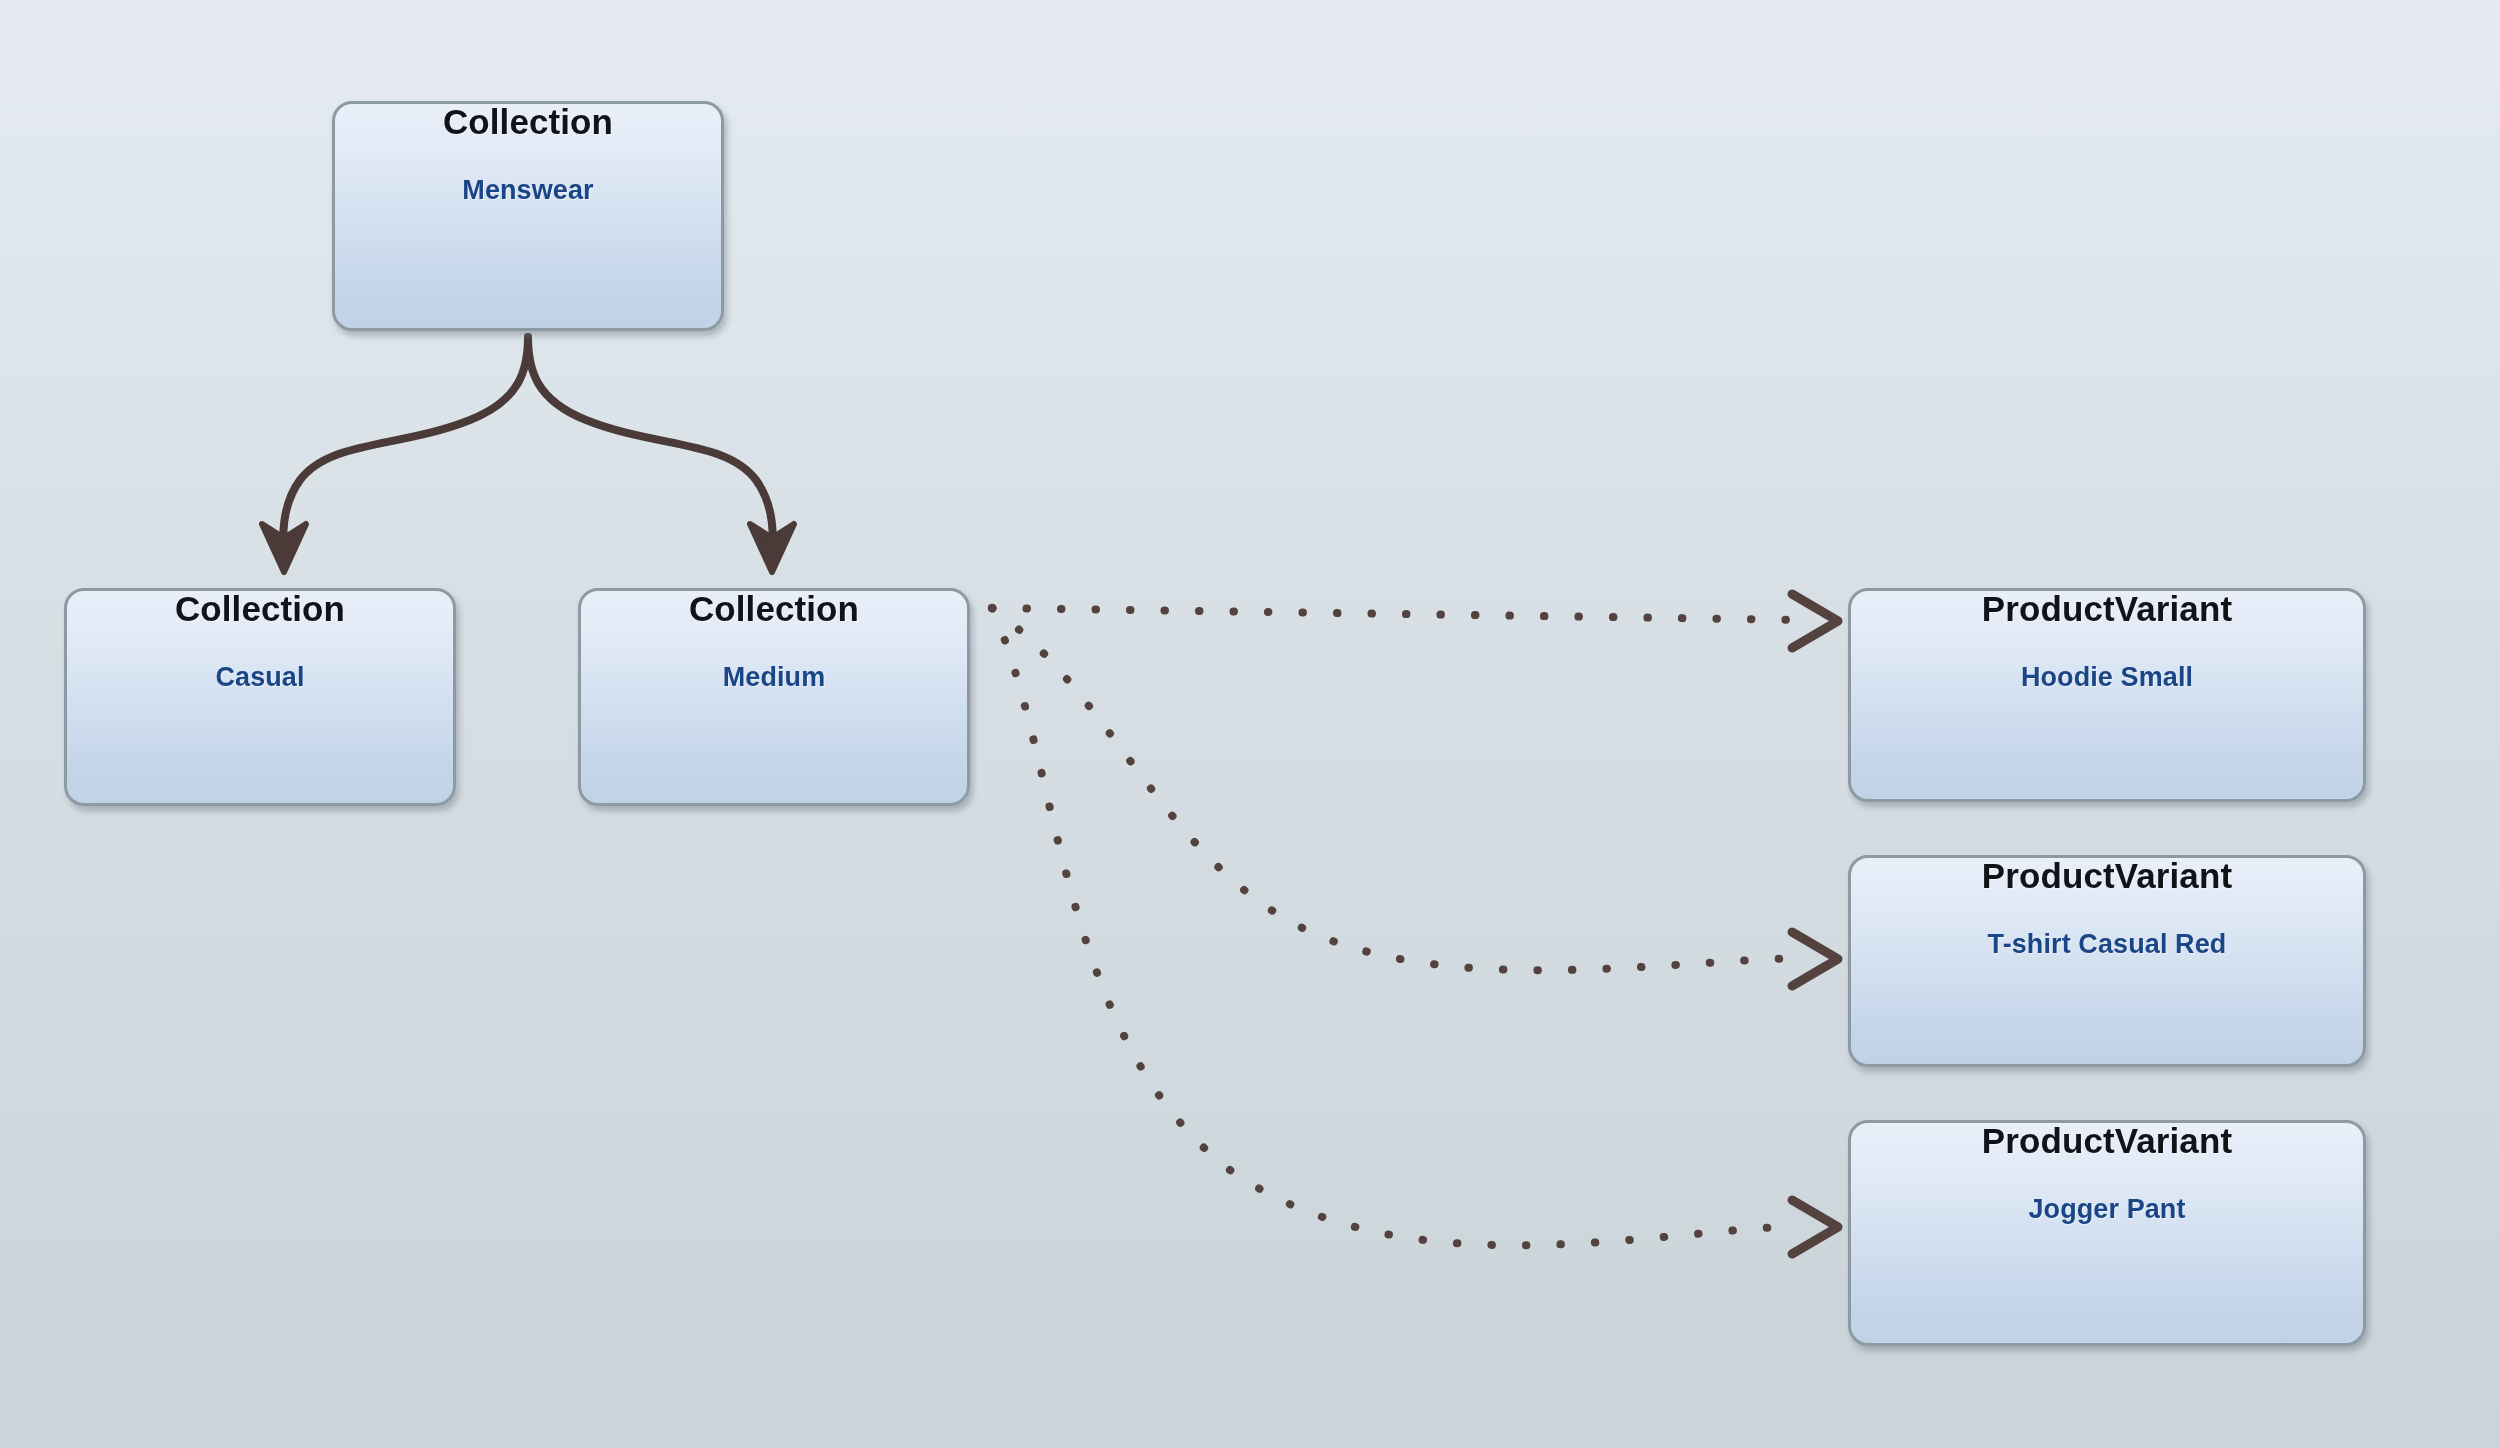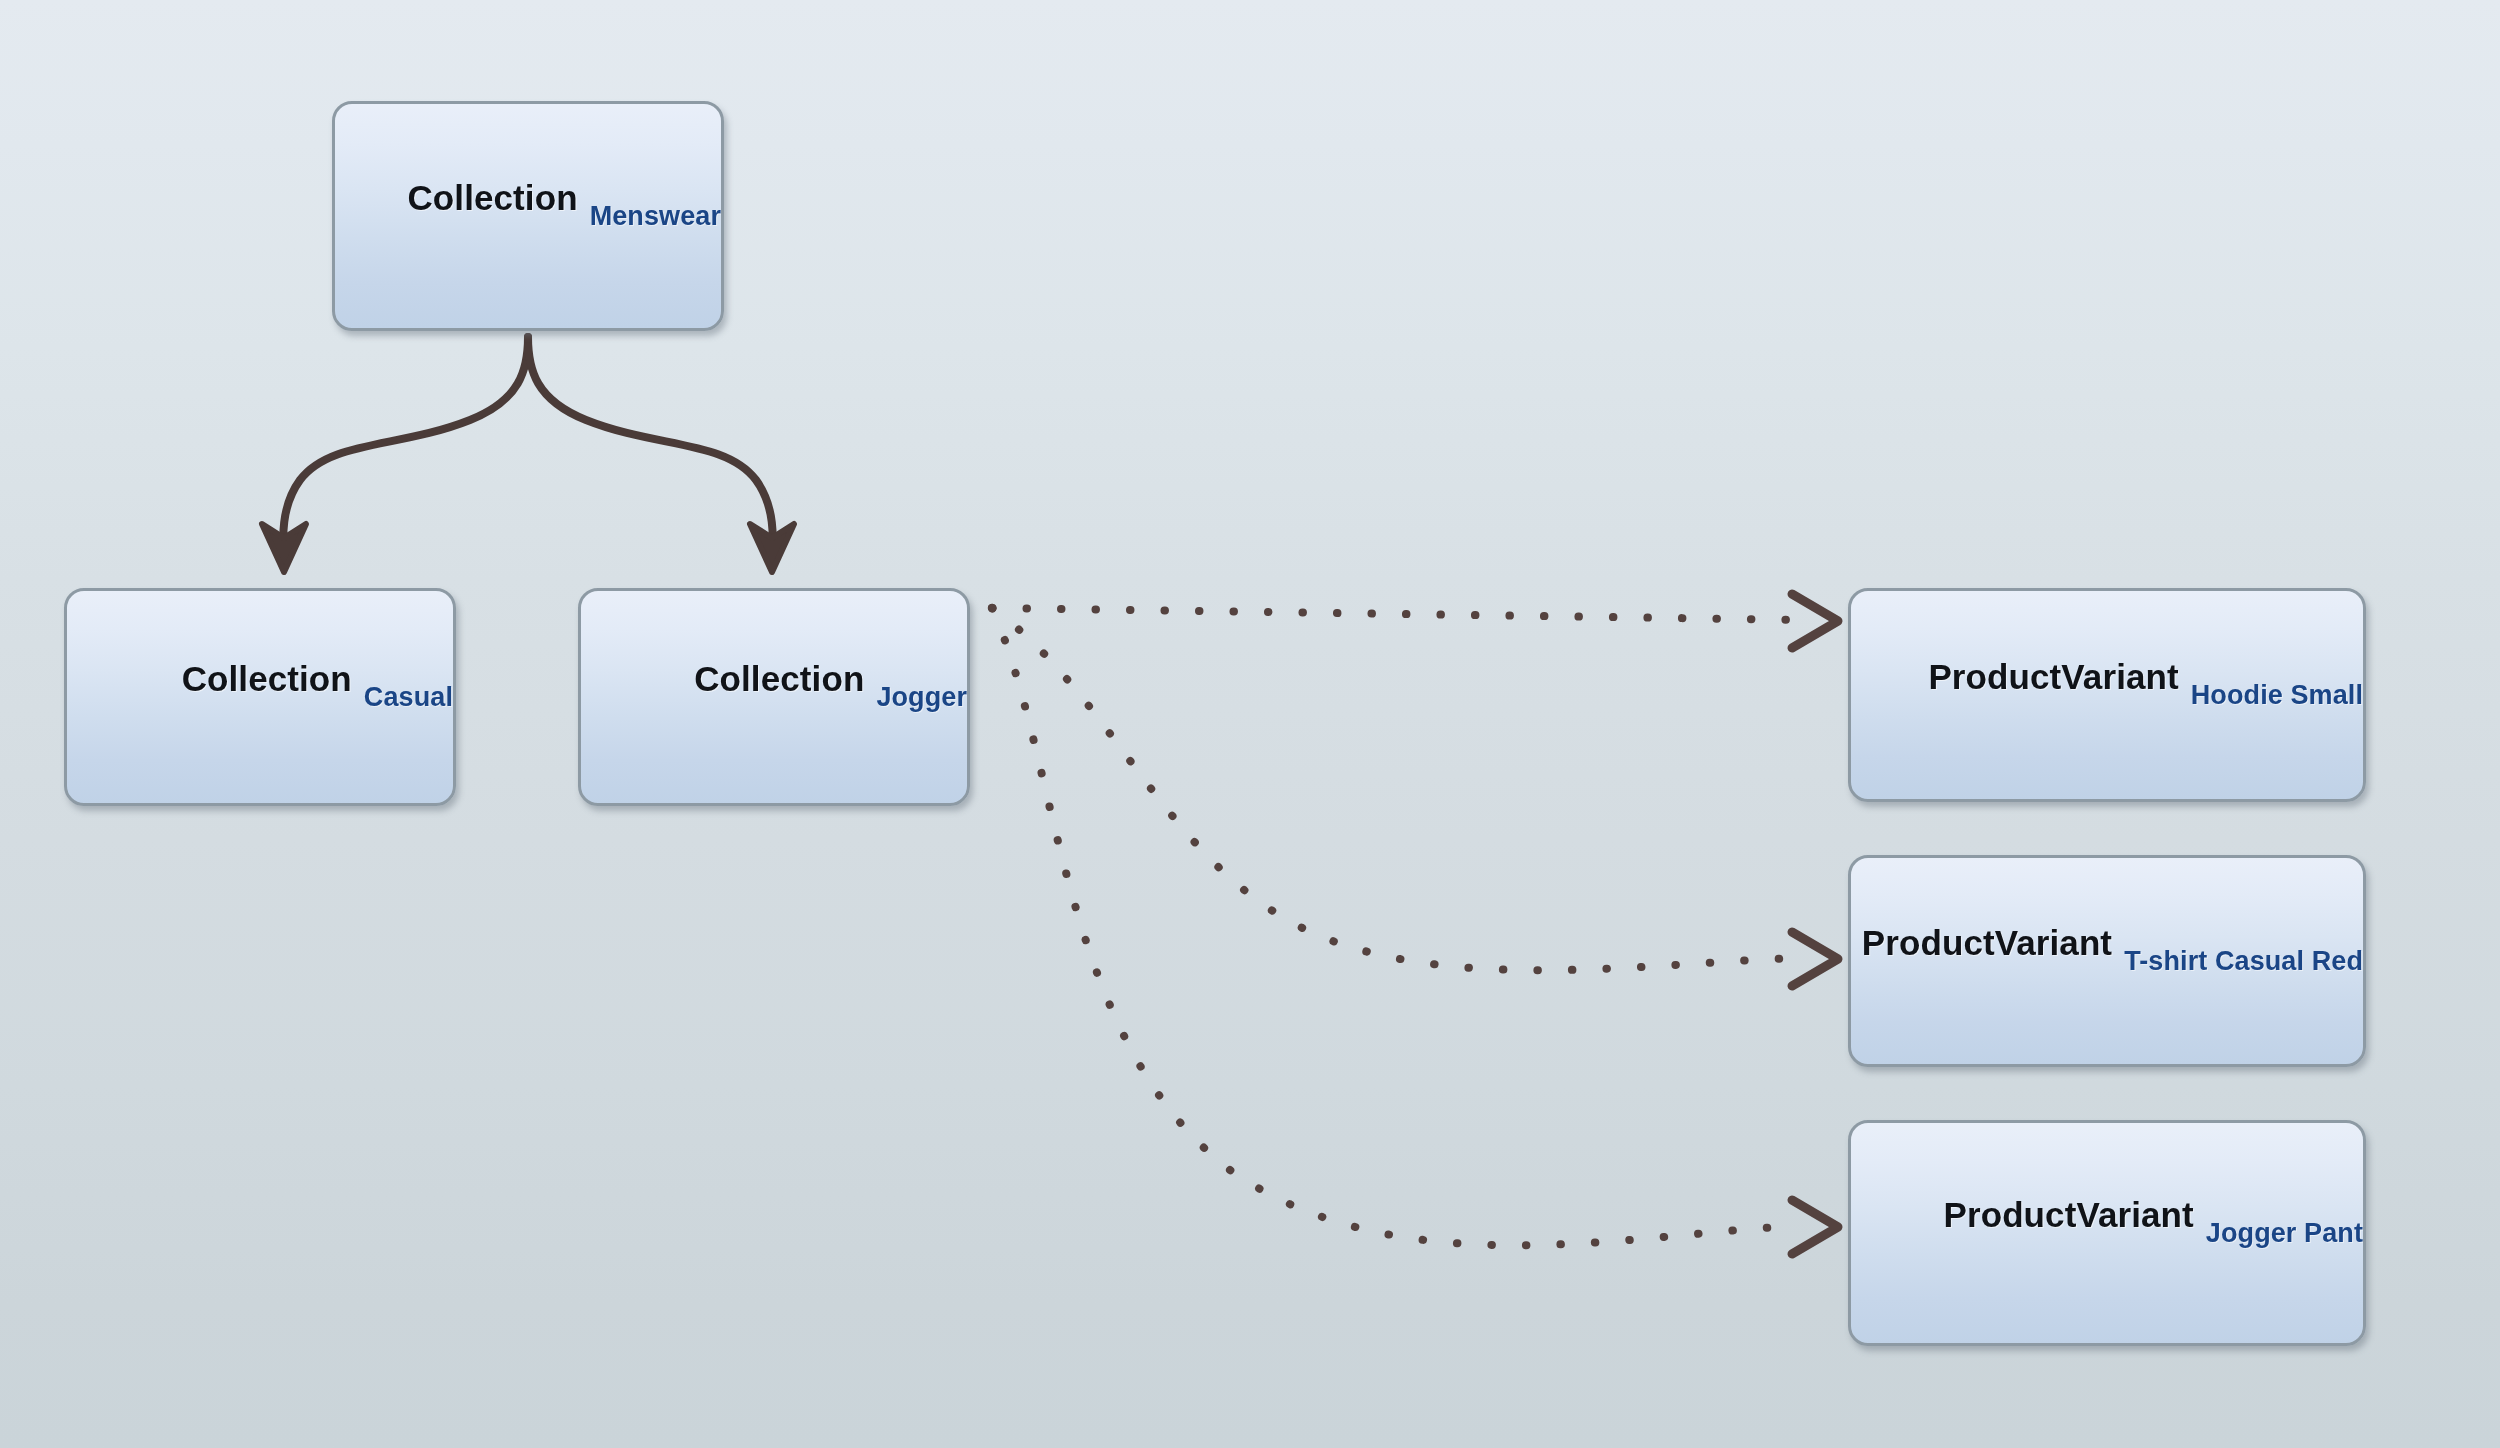--- a/index.html
+++ b/index.html
@@ -42,26 +42,25 @@
     border-radius: 20px;
     background: linear-gradient(to bottom,
         #e9eff9 0%,
         #e3ebf7 18%,
         #dae5f3 38%,
         #cfddee 60%,
         #c6d6ea 80%,
         #c0d2e7 100%);
     box-shadow: 3px 5px 6px rgba(110,122,132,0.45);
     display: flex;
-    flex-direction: row;
+    flex-direction: column;
     align-items: center;
-    justify-content: flex-end;
+    justify-content: flex-start;
     text-align: center;
     overflow: hidden;
-    gap: 12px;
   }
   .node .type {
     color: #101318;
     font-weight: bold;
     font-size: 35px;
     line-height: 1;
     letter-spacing: 0.1px;
     text-shadow: 1px 1px 0 rgba(255,255,255,0.55);
     white-space: nowrap;
   }
@@ -142,21 +141,21 @@
     <div class="name">Menswear</div>
   </div>
 
   <div class="node" id="node-formal">
     <div class="type">Collection</div>
     <div class="name">Casual</div>
   </div>
 
   <div class="node" id="node-casual">
     <div class="type">Collection</div>
-    <div class="name">Jogger</div>
+    <div class="name">Medium</div>
   </div>
 
   <div class="node" id="node-hoodie">
     <div class="type">ProductVariant</div>
     <div class="name">Hoodie Small</div>
   </div>
 
   <div class="node" id="node-tshirt">
     <div class="type">ProductVariant</div>
     <div class="name">T-shirt Casual Red</div>

